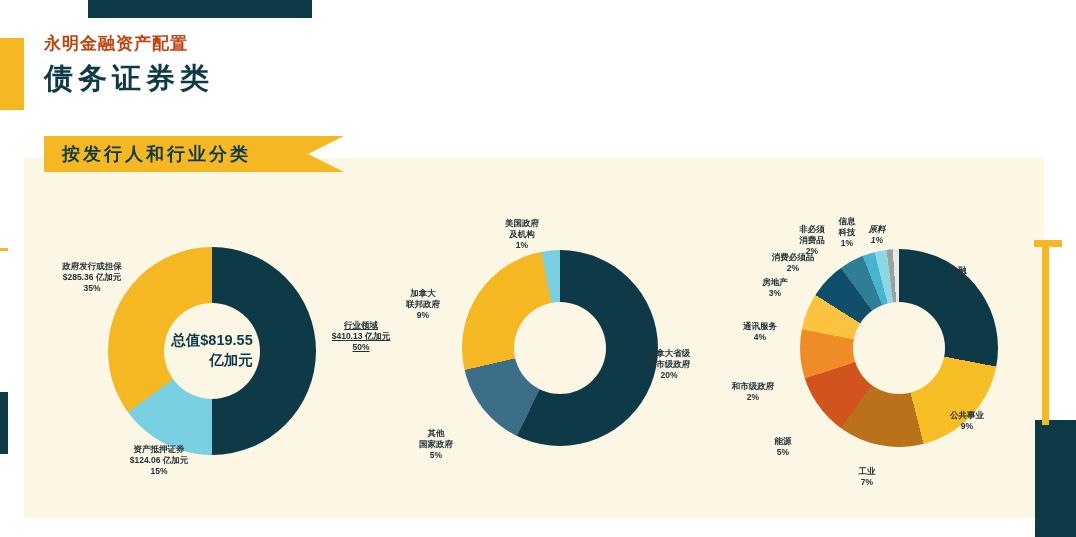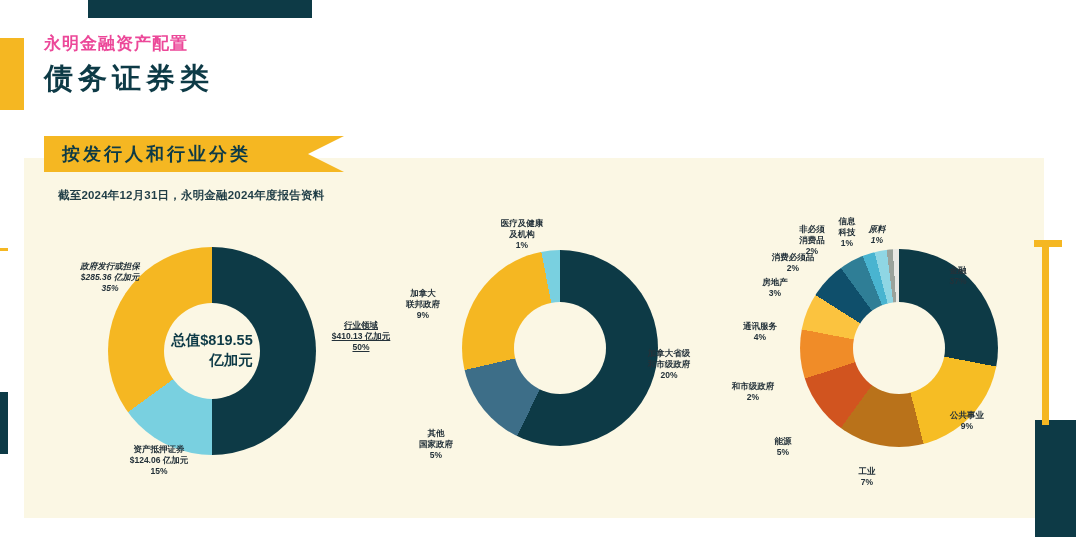--- a/index.html
+++ b/index.html
@@ -17,21 +17,21 @@
   .left-yellow-block{left:0;top:38px;width:24px;height:72px;background:#f5b722;}
   .left-yellow-line-a{left:0;top:248px;width:8px;height:3px;background:#f5b722;}
   .left-navy-block{left:0;top:392px;width:8px;height:62px;background:#0d3a46;}
   .right-navy-block{left:1035px;top:420px;width:41px;height:117px;background:#0d3a46;}
   .right-yellow-v{left:1042px;top:240px;width:7px;height:185px;background:#f5b722;}
   .right-yellow-h{left:1034px;top:240px;width:28px;height:7px;background:#f5b722;}
 
   
   .hdr{position:absolute;left:44px;top:34px;}
   .hdr .eyebrow{
-    font-size:17px;font-weight:bold;color:#ec4899;letter-spacing:1px;
+    font-size:17px;font-weight:bold;color:#c2410c;letter-spacing:1px;
     line-height:1.2;
   }
   .hdr .maintitle{
     font-size:29px;font-weight:bold;color:#0d3a46;letter-spacing:5px;
     line-height:1.25;margin-top:6px;
   }
 
   
   .ribbon{
     position:absolute;left:44px;top:136px;width:300px;height:36px;
@@ -103,52 +103,51 @@
 
   <div class="hdr">
     <div class="eyebrow">永明金融资产配置</div>
     <div class="maintitle">债务证券类</div>
   </div>
 
   <div class="ribbon">
     <span>按发行人和行业分类</span>
   </div>
 
-  <div class="source">截至2024年12月31日，永明金融2024年度报告资料</div>
 
   <div class="chart" id="chart1">
     <div class="donut" style="background:conic-gradient(#0d3a46 0deg 180deg,#79d0e0 180deg 234deg,#f5b722 234deg 360deg);"></div>
     <div class="donut-hole"></div>
     <div class="center-label">
       <div>总值$819.55</div>
       <div>亿加元</div>
     </div>
   </div>
-  <div class="lbl" style="left:54px;top:261px;width:112px;font-style:italic;">
+  <div class="lbl" style="left:36px;top:261px;width:112px;">
     <div>政府发行或担保</div>
     <div>$285.36 亿加元</div>
     <div class="pct">35%</div>
   </div>
   <div class="lbl" style="left:103px;top:444px;width:112px;">
     <div>资产抵押证券</div>
     <div>$124.06 亿加元</div>
     <div class="pct">15%</div>
   </div>
   <div class="lbl" style="left:310px;top:320px;width:102px;text-decoration:underline;">
     <div>行业领域</div>
     <div>$410.13 亿加元</div>
     <div class="pct">50%</div>
   </div>
 
   <div class="chart" id="chart2">
     <div class="donut" style="background:conic-gradient(#0d3a46 0deg 206deg,#3d6e88 206deg 257deg,#f5b722 257deg 349deg,#79d0e0 349deg 360deg);"></div>
     <div class="donut-hole"></div>
   </div>
   <div class="lbl" style="left:489px;top:218px;width:66px;">
-    <div>医疗及健康</div>
+    <div>美国政府</div>
     <div>及机构</div>
     <div class="pct">1%</div>
   </div>
   <div class="lbl" style="left:390px;top:288px;width:66px;">
     <div>加拿大</div>
     <div>联邦政府</div>
     <div class="pct">9%</div>
   </div>
   <div class="lbl" style="left:400px;top:428px;width:72px;">
     <div>其他</div>

